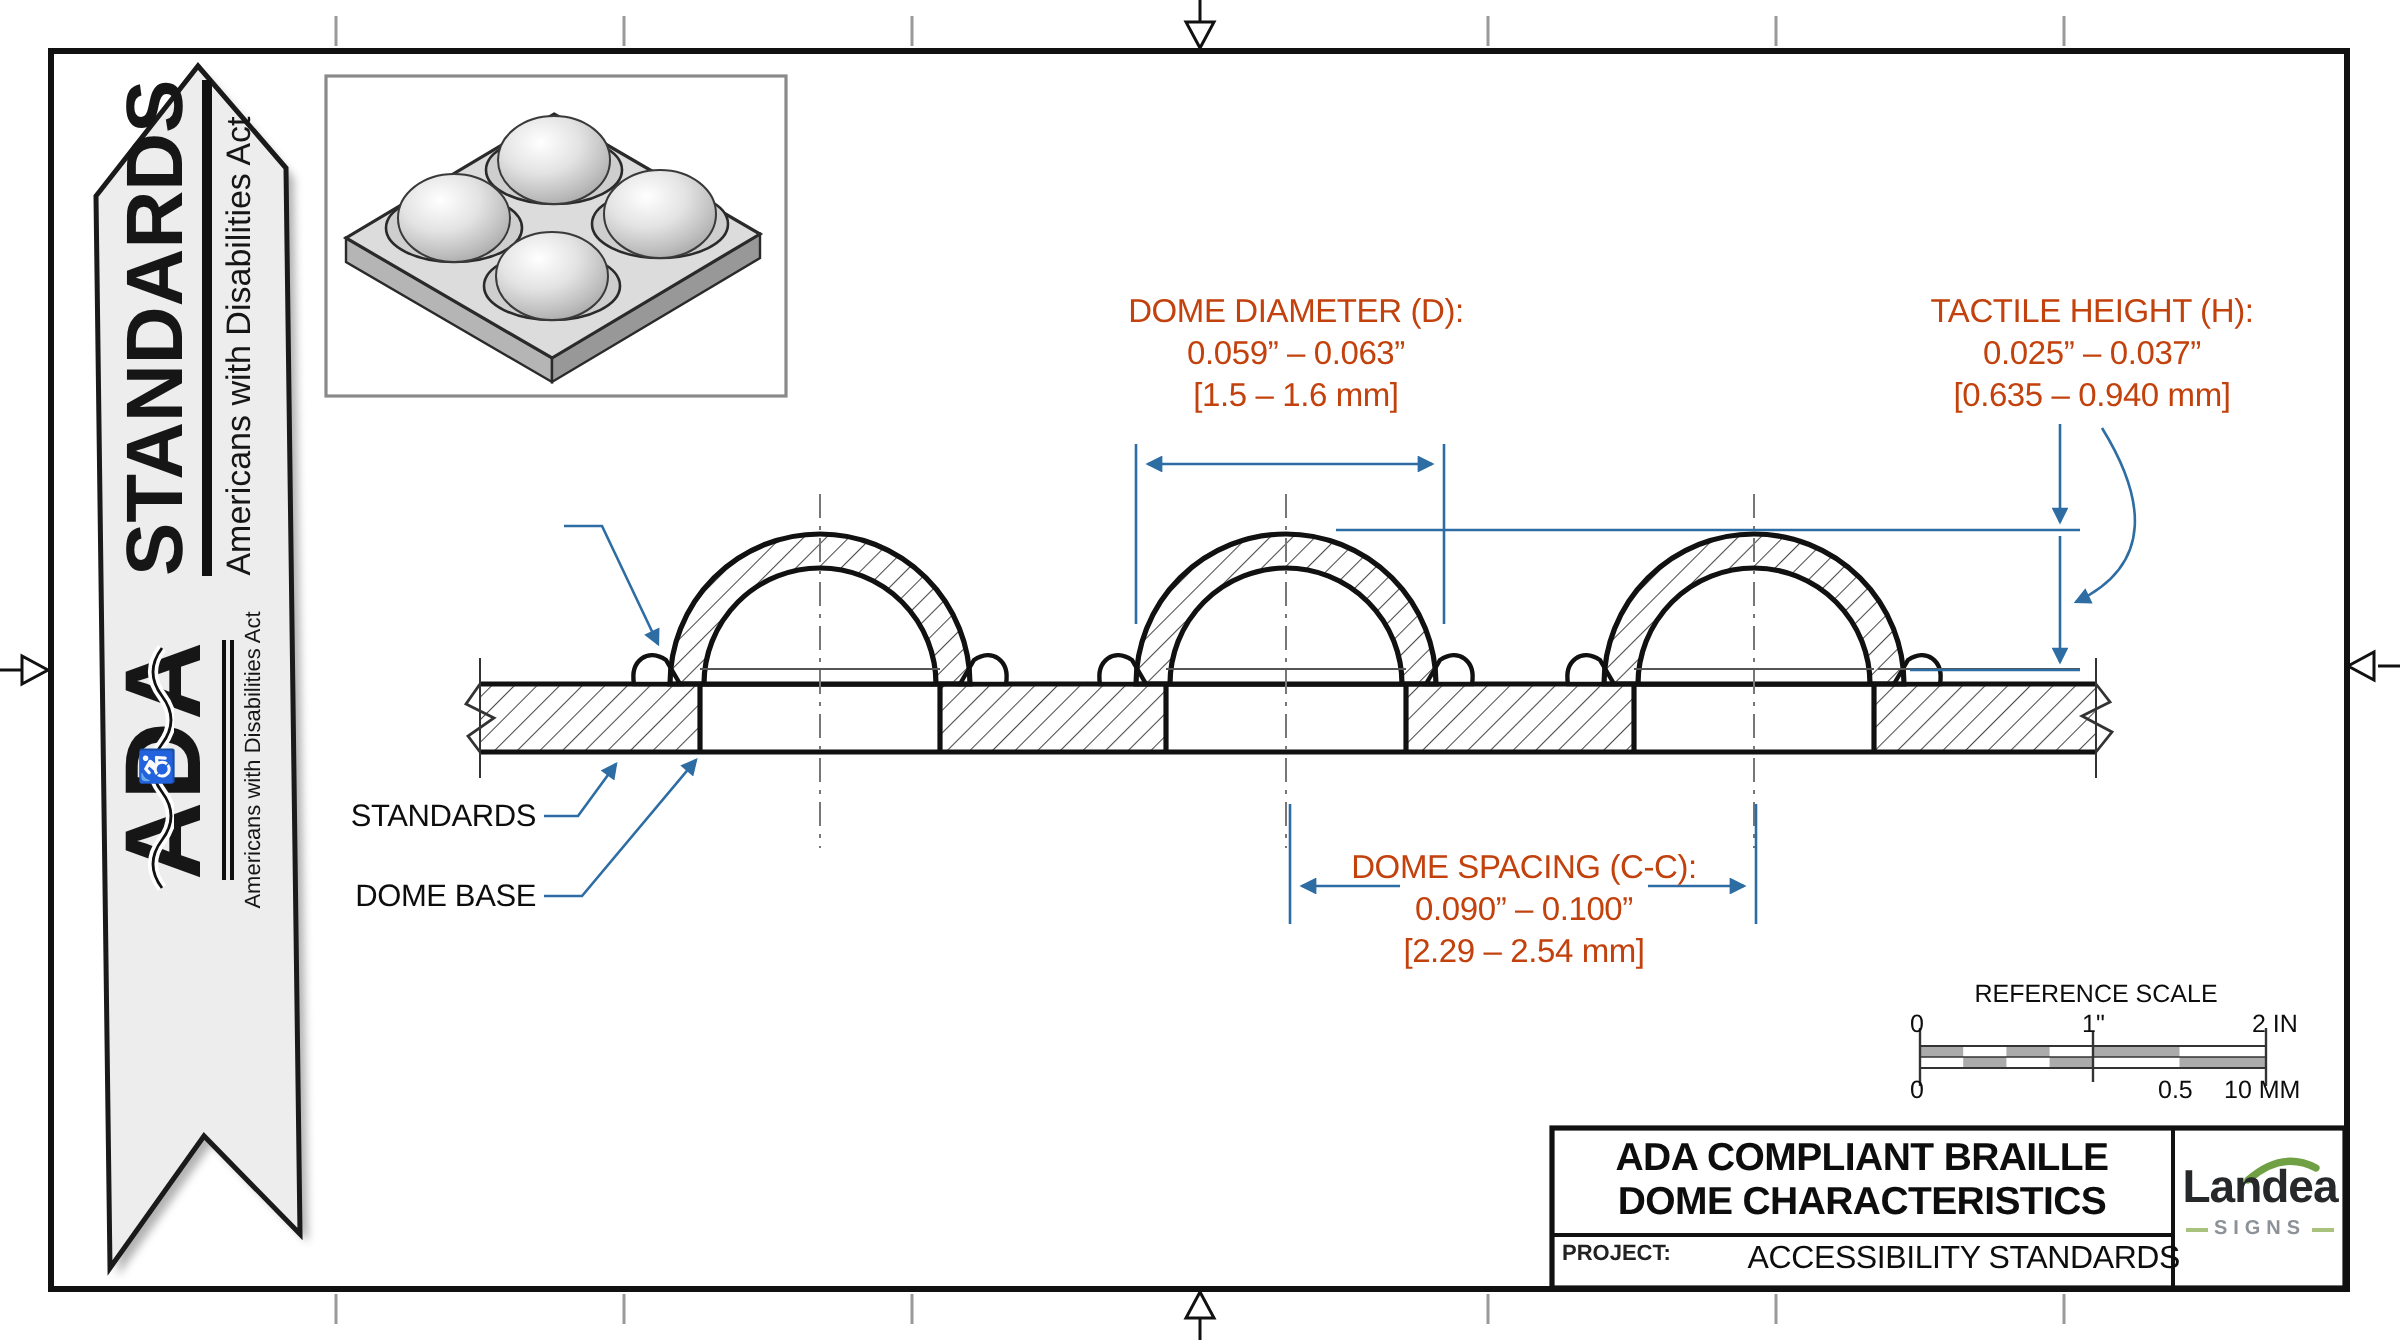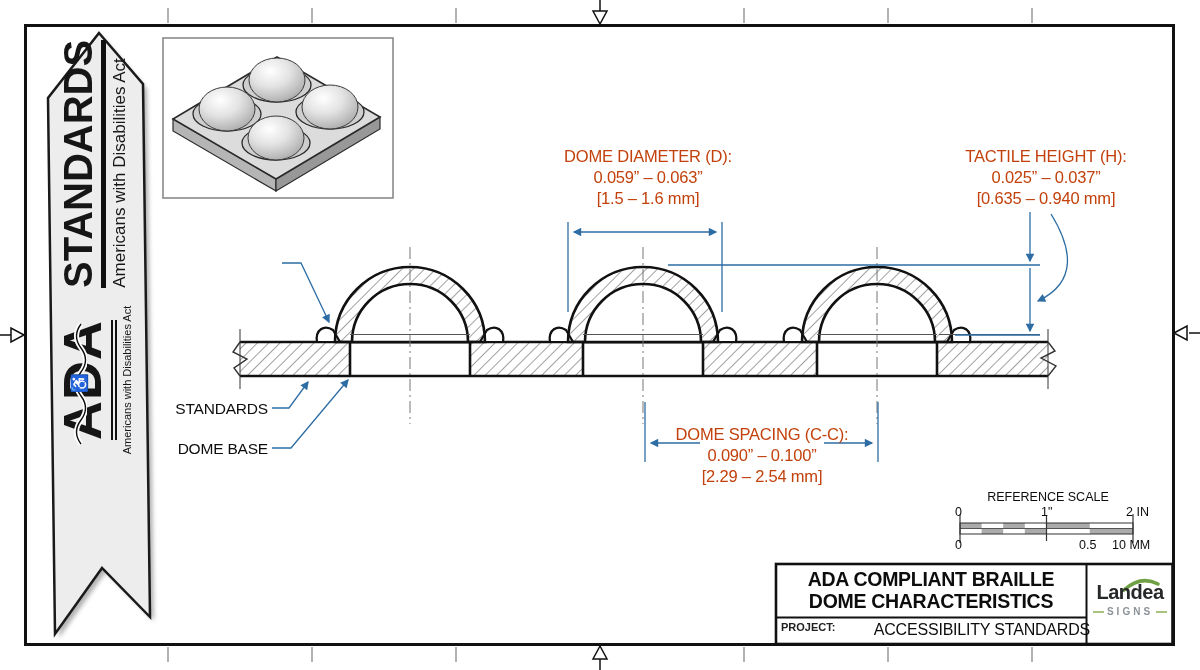--- a/index.html
+++ b/index.html
@@ -23,21 +23,21 @@
             letter-spacing:1px;border-bottom:6px double #111;padding-bottom:2px;color:#161616;}
   .ada-wheel{position:absolute;left:47px;top:17px;font-size:16px;color:#111;}
   .ada-wave{position:absolute;left:-6px;top:18px;}
   .ada-sub{font-size:11px;margin-top:4px;white-space:nowrap;color:#161616;}
   .std-block{margin-left:6px;width:230px;text-align:center;}
   .std-word{display:inline-block;font-size:40px;line-height:1;font-weight:bold;letter-spacing:0px;
             border-bottom:5px solid #111;padding-bottom:3px;color:#161616;}
   .std-sub{font-size:17px;margin-top:4px;white-space:nowrap;color:#161616;}
   
   #landea{position:absolute;left:1088px;top:566px;width:84px;height:74px;text-align:center;}
-  .landea-name{position:relative;font-size:20px;font-weight:bold;color:#26282a;letter-spacing:-0.5px;margin-top:16px;line-height:1;}
+  .landea-name{position:relative;font-size:23px;font-weight:bold;color:#26282a;letter-spacing:-0.5px;margin-top:16px;line-height:1;}
   .signs-row{display:flex;align-items:center;justify-content:center;margin-top:4px;text-align:center;}
   .signs-dash{width:11px;height:2px;background:#a9c27d;}
   .signs-txt{font-size:10px;letter-spacing:3px;color:#8d9298;margin:0 3px;font-weight:bold;}
 </style>
 </head>
 <body>
 
 <div id="canvas">
 
   <svg width="1200" height="670" viewBox="0 0 1200 670">

